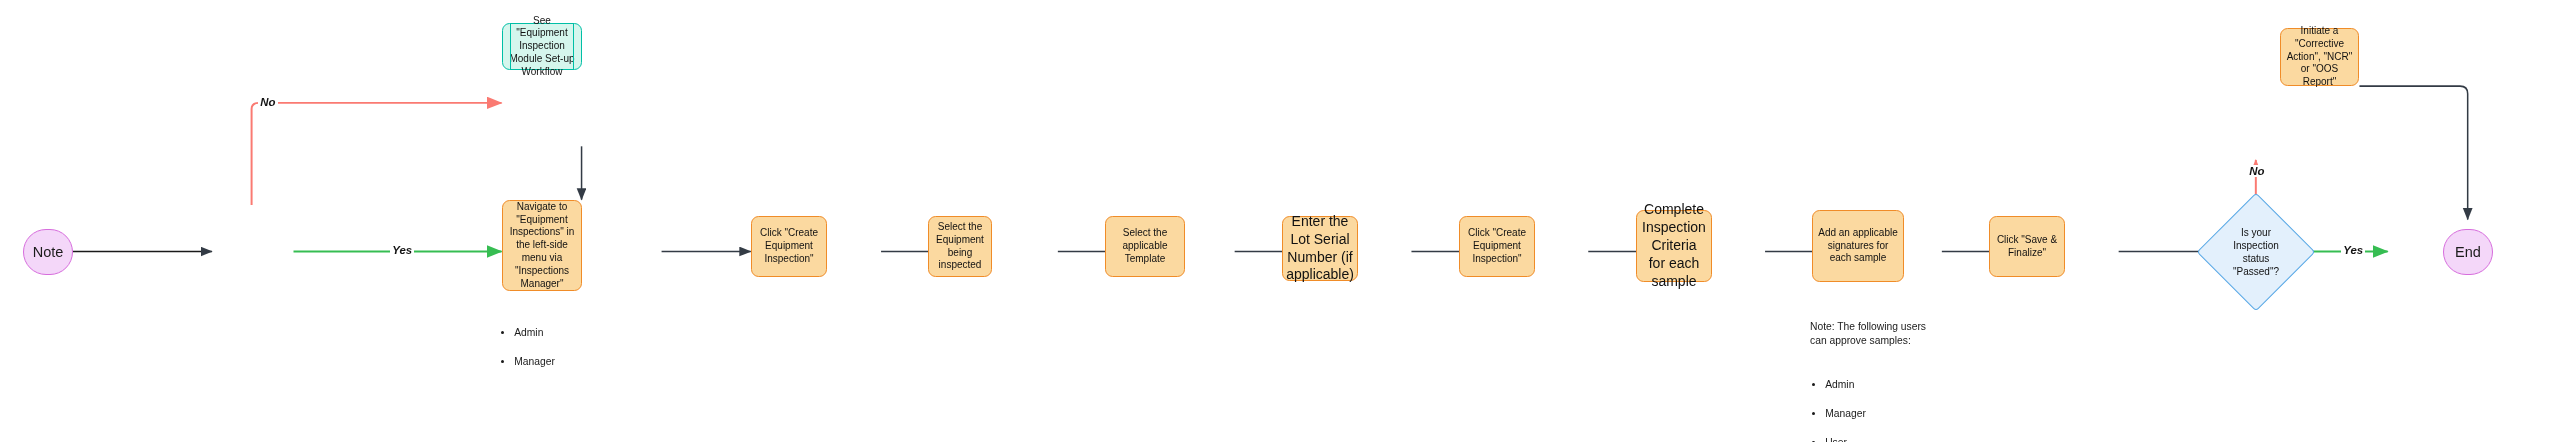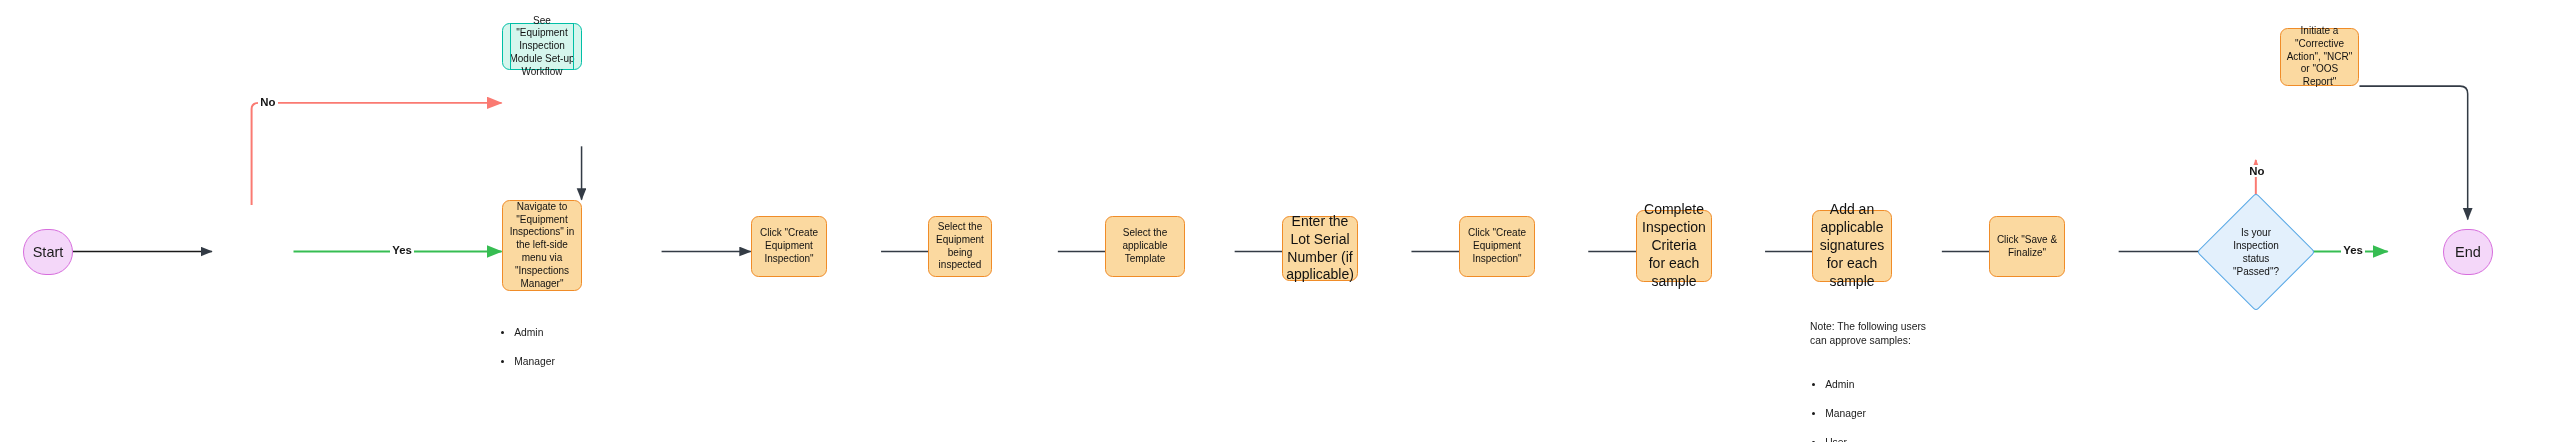--- a/index.html
+++ b/index.html
@@ -82,20 +82,21 @@
   }
   
   .edge-label{
     position:absolute;
     font-size:11.4px;
     font-weight:bold;
     color:#141414;
     background:#ffffff;
     padding:0 2.3px;
     white-space:nowrap;
+    font-style:italic;
   }
   
   .note{
     position:absolute;
     font-size:10.3px;
     color:#1a1a1a;
     line-height:1.42;
     white-space:pre-line;
   }
   .note ul{
@@ -151,21 +152,21 @@
     <path d="M2780,330 L2908,330" stroke="#333b45" stroke-width="2" fill="none" marker-end="url(#arrowDark)"></path>
 
     <path d="M2960,275 L2960,210" stroke="#fa7a72" stroke-width="2.6" fill="none" marker-end="url(#arrowRed)"></path>
 
     <path d="M3012,330 L3133,330" stroke="#36bd52" stroke-width="2.6" fill="none" marker-end="url(#arrowGreen)"></path>
 
     <path d="M3096,113 L3228,113 Q3238,113 3238,123 L3238,288" stroke="#333b45" stroke-width="2" fill="none" marker-end="url(#arrowDark)"></path>
   </svg>
 
   <div class="node terminator" style="left:23px;top:229px;width:50px;height:46px;">
-    <span>Start</span>
+    <span>Note</span>
   </div>
 
 
   <div class="subroutine node" style="left:502px;top:23px;width:80px;height:47px;font-size:10px;">
     <span>See "Equipment Inspection Module Set-up Workflow</span>
   </div>
 
   <div class="node process" style="left:502px;top:200px;width:80px;height:91px;font-size:10px;">
     <span>Navigate to "Equipment Inspections" in the left-side menu via "Inspections Manager"</span>
   </div>
@@ -187,21 +188,21 @@
   </div>
 
   <div class="node process" style="left:1459px;top:216px;width:76px;height:61px;font-size:10px;">
     <span>Click "Create Equipment Inspection"</span>
   </div>
 
   <div class="node process" style="left:1636px;top:210px;width:76px;height:72px;font-size:14px;">
     <span>Complete Inspection Criteria for each sample</span>
   </div>
 
-  <div class="node process" style="left:1812px;top:210px;width:80px;height:72px;font-size:14px;">
+  <div class="node process" style="left:1812px;top:210px;width:92px;height:72px;font-size:10px;">
     <span>Add an applicable signatures for each sample</span>
   </div>
 
   <div class="node process" style="left:1989px;top:216px;width:76px;height:61px;font-size:10px;">
     <span>Click "Save &amp; Finalize"</span>
   </div>
 
   <div class="node decision" style="left:2214px;top:210px;width:84px;height:84px;">
     <span class="diamond-shape"></span>
     <span class="diamond-label" style="font-size:10px;width:130%;">Is your Inspection status "Passed"?</span>

